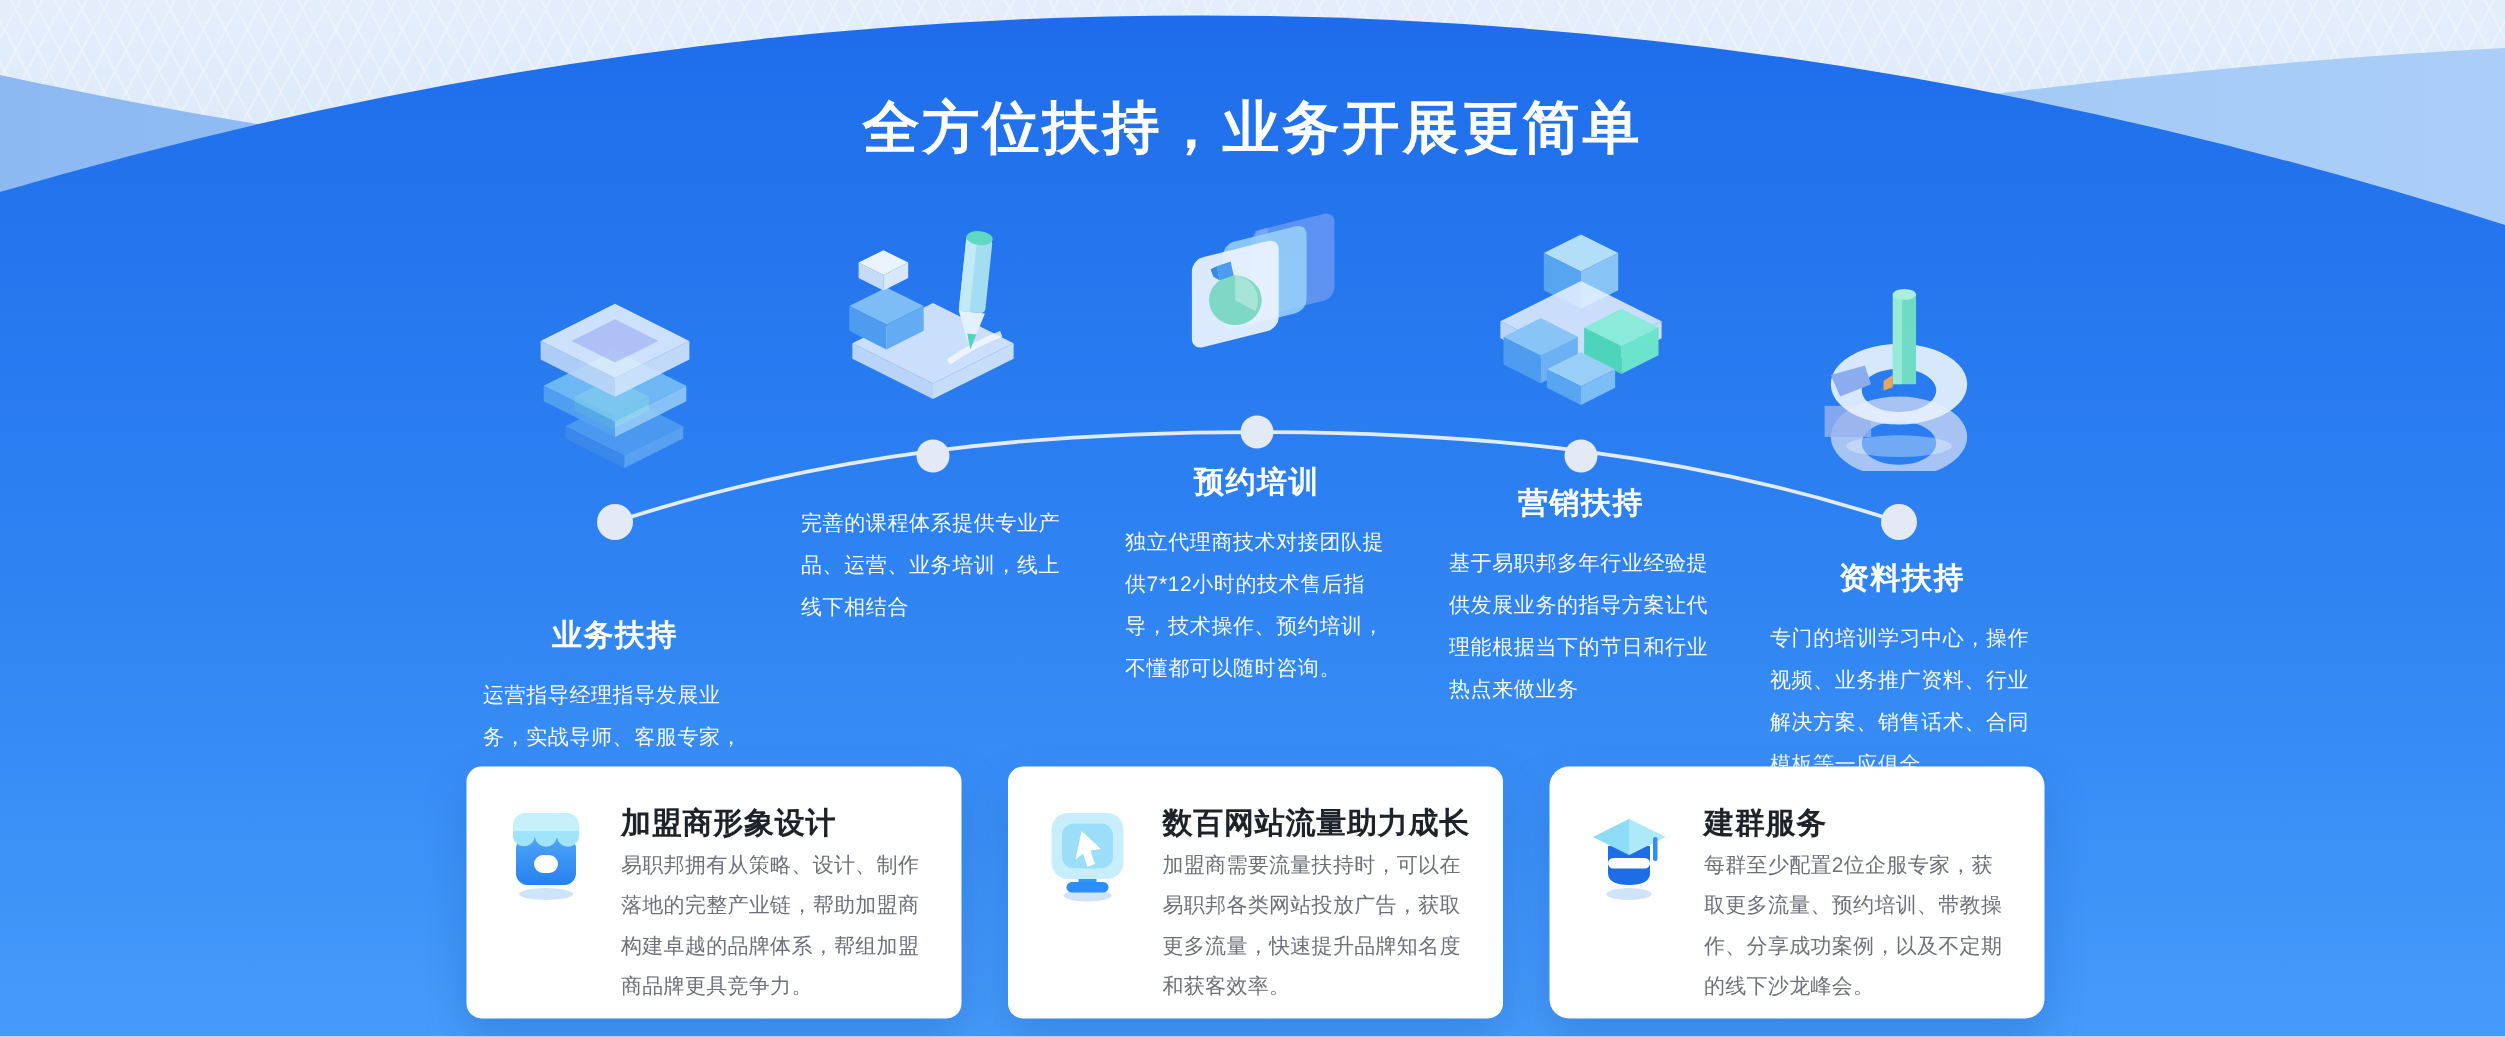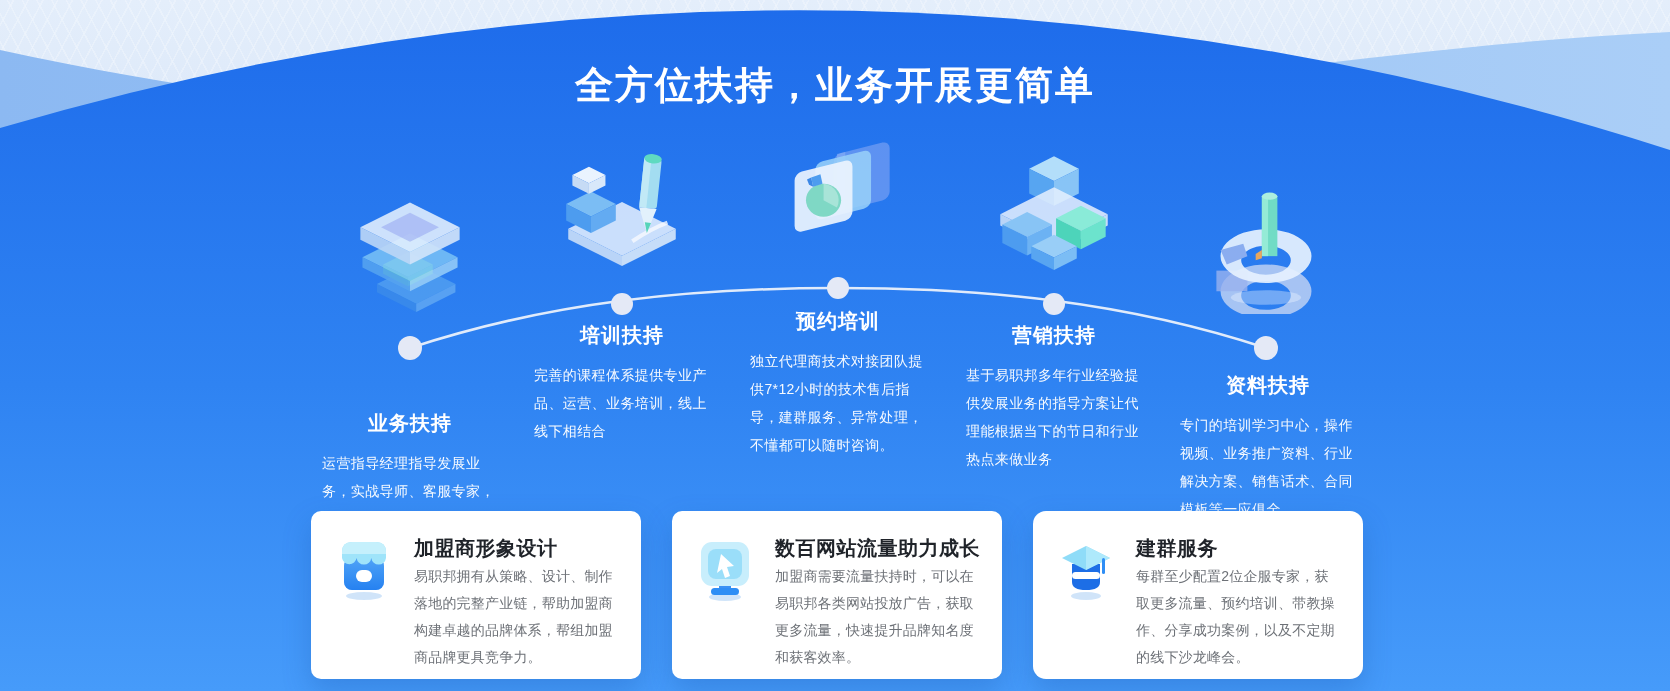--- a/index.html
+++ b/index.html
@@ -167,26 +167,25 @@
       <polygon points="50,62 56,58 56,66 50,68" fill="#f0a858"></polygon>
       <ellipse cx="60" cy="104" rx="34" ry="7" fill="#ffffff" opacity=".35"></ellipse>
     </g>
   </svg>
 
   <div class="support s1">
     <h3>业务扶持</h3>
     <p>运营指导经理指导发展业务，实战导师、客服专家，加盟商需要流量扶持时！</p>
   </div>
   <div class="support s2">
-    <h3>培训扶持</h3>
     <p>完善的课程体系提供专业产品、运营、业务培训，线上线下相结合</p>
   </div>
   <div class="support s3">
     <h3>预约培训</h3>
-    <p>独立代理商技术对接团队提供7*12小时的技术售后指导，建群服务、异常处理，不懂都可以随时咨询。</p>
+    <p>独立代理商技术对接团队提供7*12小时的技术售后指导，技术操作、预约培训，不懂都可以随时咨询。</p>
   </div>
   <div class="support s4">
     <h3>营销扶持</h3>
     <p>基于易职邦多年行业经验提供发展业务的指导方案让代理能根据当下的节日和行业热点来做业务</p>
   </div>
   <div class="support s5">
     <h3>资料扶持</h3>
     <p>专门的培训学习中心，操作视频、业务推广资料、行业解决方案、销售话术、合同模板等一应俱全。</p>
   </div>
 

